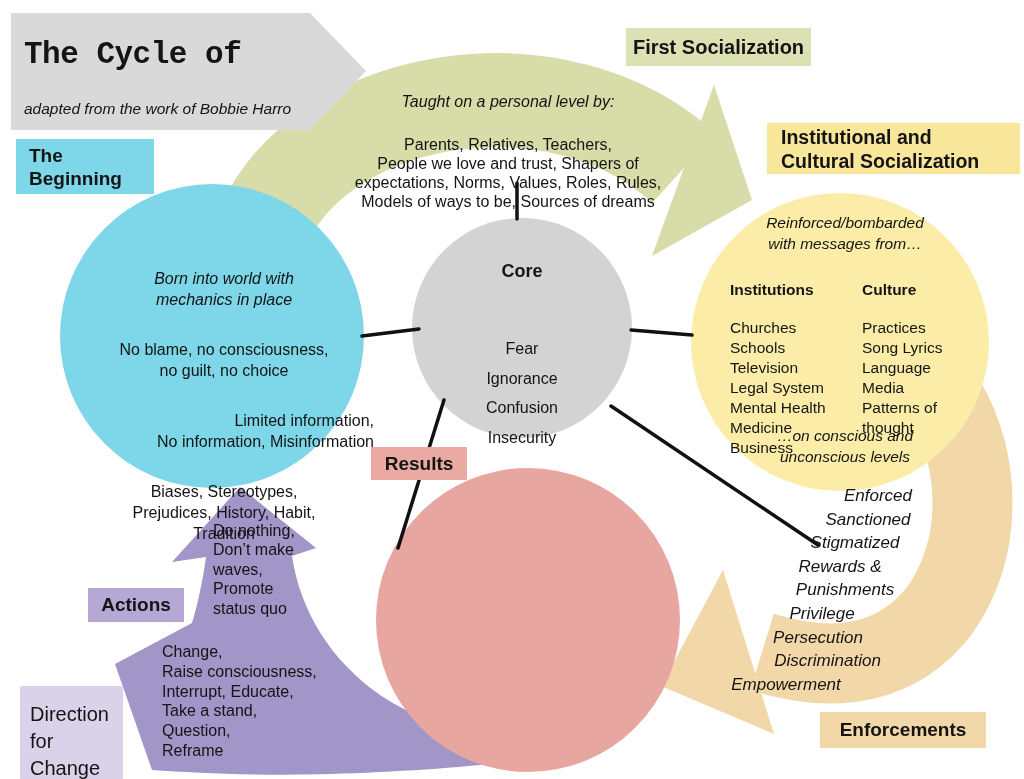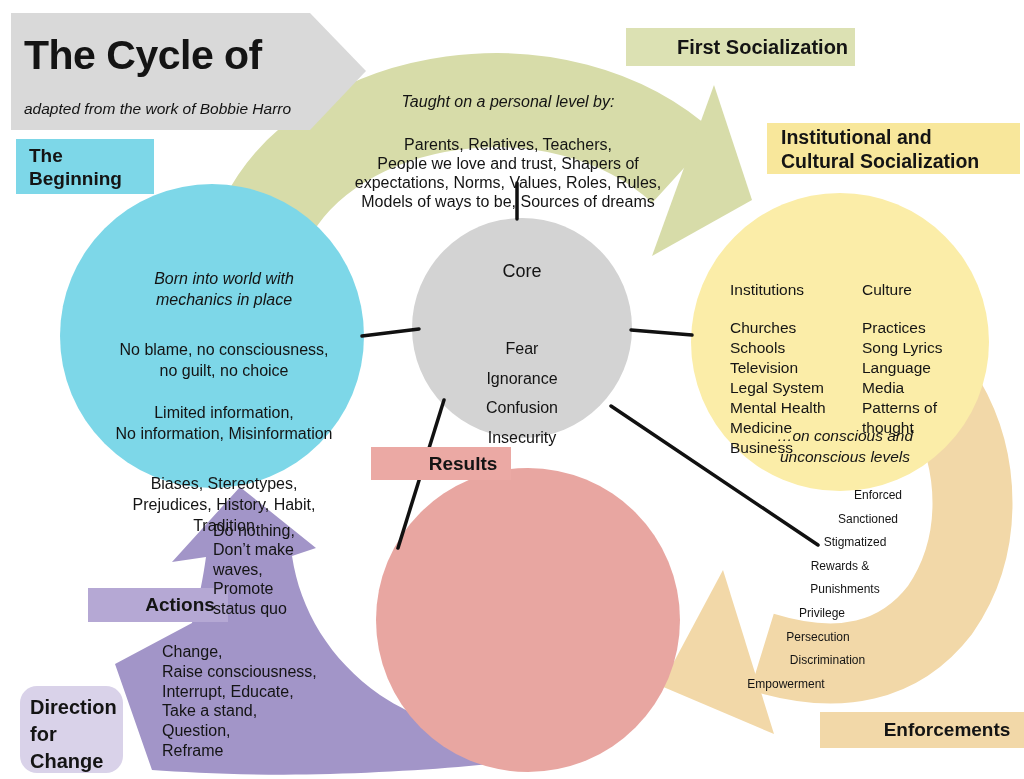--- a/index.html
+++ b/index.html
@@ -10,29 +10,29 @@
     --c-purple:#a295c8; --c-purple-label:#b5a8d4; --c-purple-light:#d9d2e9;
     --c-gray:#d9d9d9; --c-gray-circle:#d3d3d3; --c-ink:#141414;
   }
   html,body{margin:0;padding:0;background:#fff;}
   #canvas{position:relative;width:1024px;height:779px;background:#fff;overflow:hidden;
           font-family:"Liberation Sans","DejaVu Sans",sans-serif;color:var(--c-ink);}
   #shapes{position:absolute;inset:0;}
   .pos{position:absolute;white-space:pre-line;}
   .center{text-align:center;}
   .it{font-style:italic;text-align:center;}
-  .b{font-weight:normal;}
+  .b{font-weight:bold;}
   .body16{font-size:16px;line-height:19px;}
-  .tag{font-weight:bold;font-size:19px;display:flex;align-items:center;justify-content:center;padding-left:44px;}
+  .tag{font-weight:bold;font-size:19px;display:flex;align-items:center;justify-content:center;}
   .tag-left{justify-content:flex-start;}
   
-  .title-line{font-weight:bold;font-size:41px;line-height:38px;letter-spacing:-0.5px;}
+  .title-line{font-weight:bold;font-size:31px;line-height:38px;letter-spacing:-0.5px;font-family:Liberation Mono, monospace;}
   .subtitle{font-style:italic;font-size:15.5px;margin-top:8px;}
   
-  .enf-item{font-size:12px;line-height:23.6px;}
+  .enf-item{font-size:17px;line-height:23.6px;font-style:italic;}
   .enf-item:nth-child(1){transform:translateX(28px);}
   .enf-item:nth-child(2){transform:translateX(18px);}
   .enf-item:nth-child(3){transform:translateX(5px);}
   .enf-item:nth-child(4){transform:translateX(-10px);}
   .enf-item:nth-child(5){transform:translateX(-5px);}
   .enf-item:nth-child(6){transform:translateX(-28px);}
   .enf-item:nth-child(7){transform:translateX(-32px);}
   .enf-item:nth-child(8){transform:translateX(-45px);padding-left:45px;}
   .enf-item:nth-child(9){transform:translateX(-64px);}
   .yl-item{font-size:15.5px;line-height:20px;}
@@ -86,54 +86,56 @@
 
   <div class="pos tag" style="left:626px;top:28px;width:185px;height:38px;background:var(--c-olive-label);font-size:20px;">First Socialization</div>
 
   <div class="pos tag tag-left" style="left:767px;top:123px;width:239px;height:51px;background:var(--c-yellow-label);padding-left:14px;line-height:24px;font-size:19.5px;">Institutional and
 Cultural Socialization</div>
 
   <div class="pos tag" style="left:371px;top:447px;width:96px;height:33px;background:var(--c-pink-label);">Results</div>
 
   <div class="pos tag" style="left:88px;top:588px;width:96px;height:34px;background:var(--c-purple-label);">Actions</div>
 
-  <div class="pos" style="left:20px;top:686px;width:93px;height:74px;background:var(--c-purple-light);border-radius:17px;padding:8px 0 5px 10px;font-size:20px;font-weight:bold;line-height:27px;">Direction
+  <div class="pos" style="left:20px;top:686px;width:93px;height:74px;background:var(--c-purple-light);border-radius:2px;padding:15px 0 5px 10px;font-size:20px;font-weight:normal;line-height:27px;">Direction
 for
 Change</div>
 
   <div class="pos tag" style="left:820px;top:712px;width:166px;height:36px;background:var(--c-tan-label);">Enforcements</div>
 
   <div class="pos center" style="left:442px;top:243px;width:160px;">
     <div class="b" style="font-size:18px;">Core</div>
     <div style="font-size:16px;line-height:29.5px;margin-top:34px;white-space:pre-line;">Fear
 Ignorance
 Confusion
 Insecurity</div>
   </div>
 
   <div class="pos center" style="left:74px;top:247px;width:300px;font-size:16px;line-height:21px;">
     <div class="it">Born into world with
 mechanics in place</div>
     <div style="margin-top:8px;">No blame, no consciousness,
 no guilt, no choice</div>
-    <div style="">Limited information,
+    <div style="margin-top:8px;text-align:right;">Limited information,
 No information, Misinformation</div>
     <div style="margin-top:8px;">Biases, Stereotypes,
 Prejudices, History, Habit,
 Tradition</div>
   </div>
 
   <div class="pos center" style="left:308px;top:74px;width:400px;">
     <div class="it body16">Taught on a personal level by:</div>
     <div class="body16" style="margin-top:6px;">Parents, Relatives, Teachers,
 People we love and trust, Shapers of
 expectations, Norms, Values, Roles, Rules,
 Models of ways to be, Sources of dreams</div>
   </div>
 
+  <div class="pos center it" style="left:730px;top:213px;width:230px;font-size:15.5px;line-height:20.5px;">Reinforced/bombarded
+with messages from…</div>
   <div class="pos" style="left:730px;top:262px;width:128px;">
     <div class="b yl-item">Institutions</div>
     <div class="yl-item" style="white-space:pre-line;">Churches
 Schools
 Television
 Legal System
 Mental Health
 Medicine
 Business</div>
   </div>

